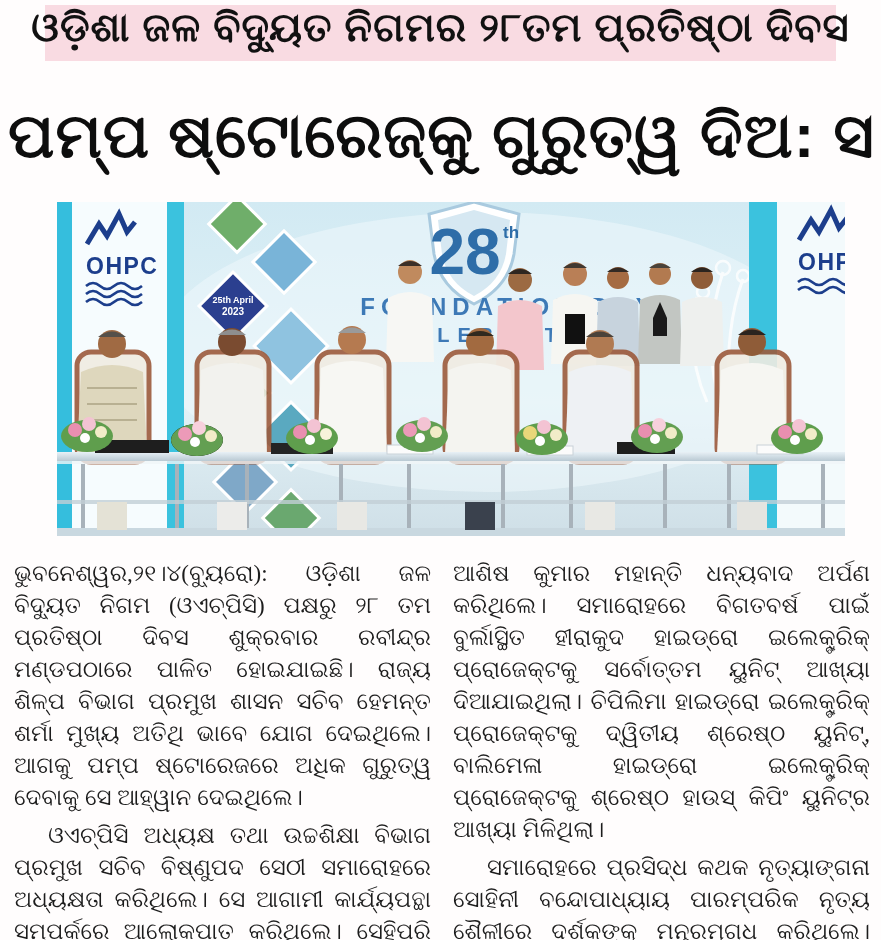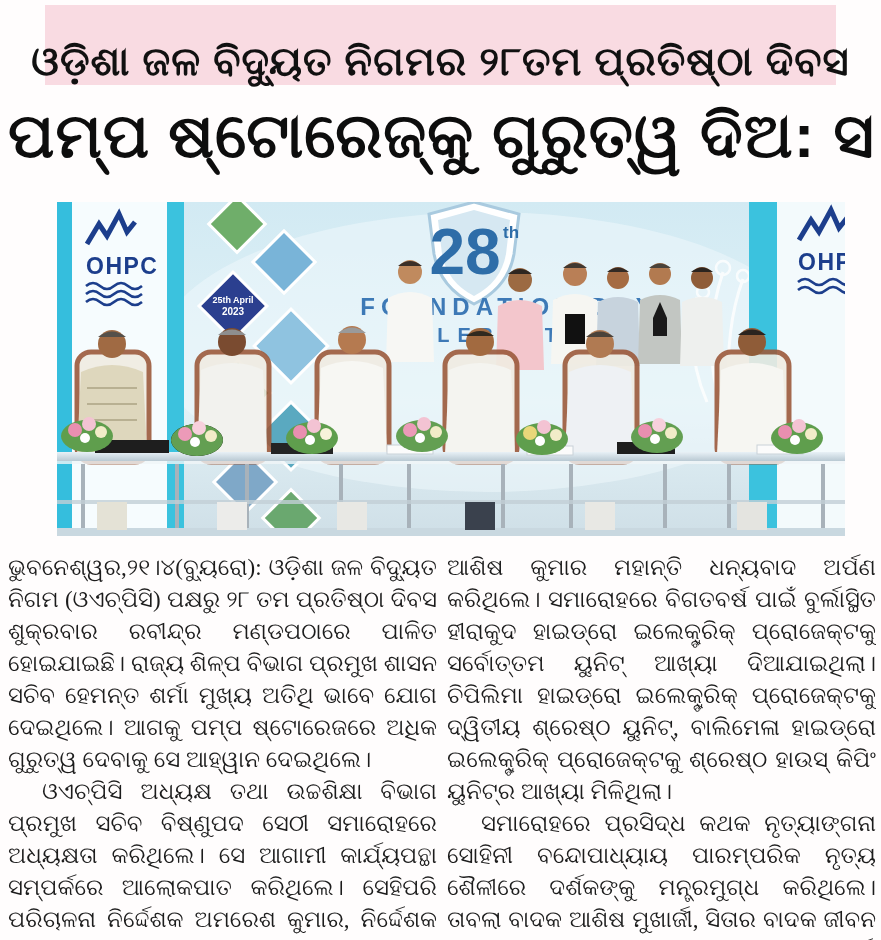--- a/index.html
+++ b/index.html
@@ -3,22 +3,22 @@
 <meta charset="utf-8">
 <style>
   html,body{margin:0;padding:0;background:#ffffff;}
   .page{
     position:relative;width:881px;height:940px;overflow:hidden;
     background:#fffdfd;
     font-family:"Liberation Serif","DejaVu Serif",serif;
   }
   
   .kicker{
-    position:absolute;left:45px;top:5px;width:791px;height:80px;
-    background:#f9dbe2;display:flex;align-items:flex-end;justify-content:center;
+    position:absolute;left:45px;top:5px;width:791px;height:56px;
+    background:#f9dbe2;display:flex;align-items:flex-start;justify-content:center;
   }
   .kicker span{
     font-family:"Liberation Sans","DejaVu Sans",sans-serif;
     font-weight:bold;font-size:40px;color:#111;letter-spacing:1px;white-space:nowrap;
   }
   
   .headline{
     position:absolute;left:8px;top:84px;width:864px;height:110px;margin:0;
     font-family:"Liberation Sans","DejaVu Sans",sans-serif;
     font-weight:bold;font-size:62px;line-height:104px;color:#0d0d0d;
@@ -30,21 +30,21 @@
     background:#d7ecf3;overflow:hidden;
   }
   .photo svg{display:block;width:788px;height:334px;}
   
   .article{
     position:absolute;left:8px;top:552px;width:868px;height:388px;
     display:flex;gap:10px;overflow:hidden;
   }
   .col{width:429px;overflow:hidden;}
   .col p{
-    margin:0;font-size:23px;line-height:32px;color:#1c1c1c;
+    margin:6px;font-size:23px;line-height:32px;color:#1c1c1c;
     text-align:justify;text-justify:inter-word;
   }
   .col p.indent{text-indent:34px;}
   svg text{font-family:"Liberation Sans","DejaVu Sans",sans-serif;}
 </style>
 </head>
 <body>
 
 <div class="page">
 

